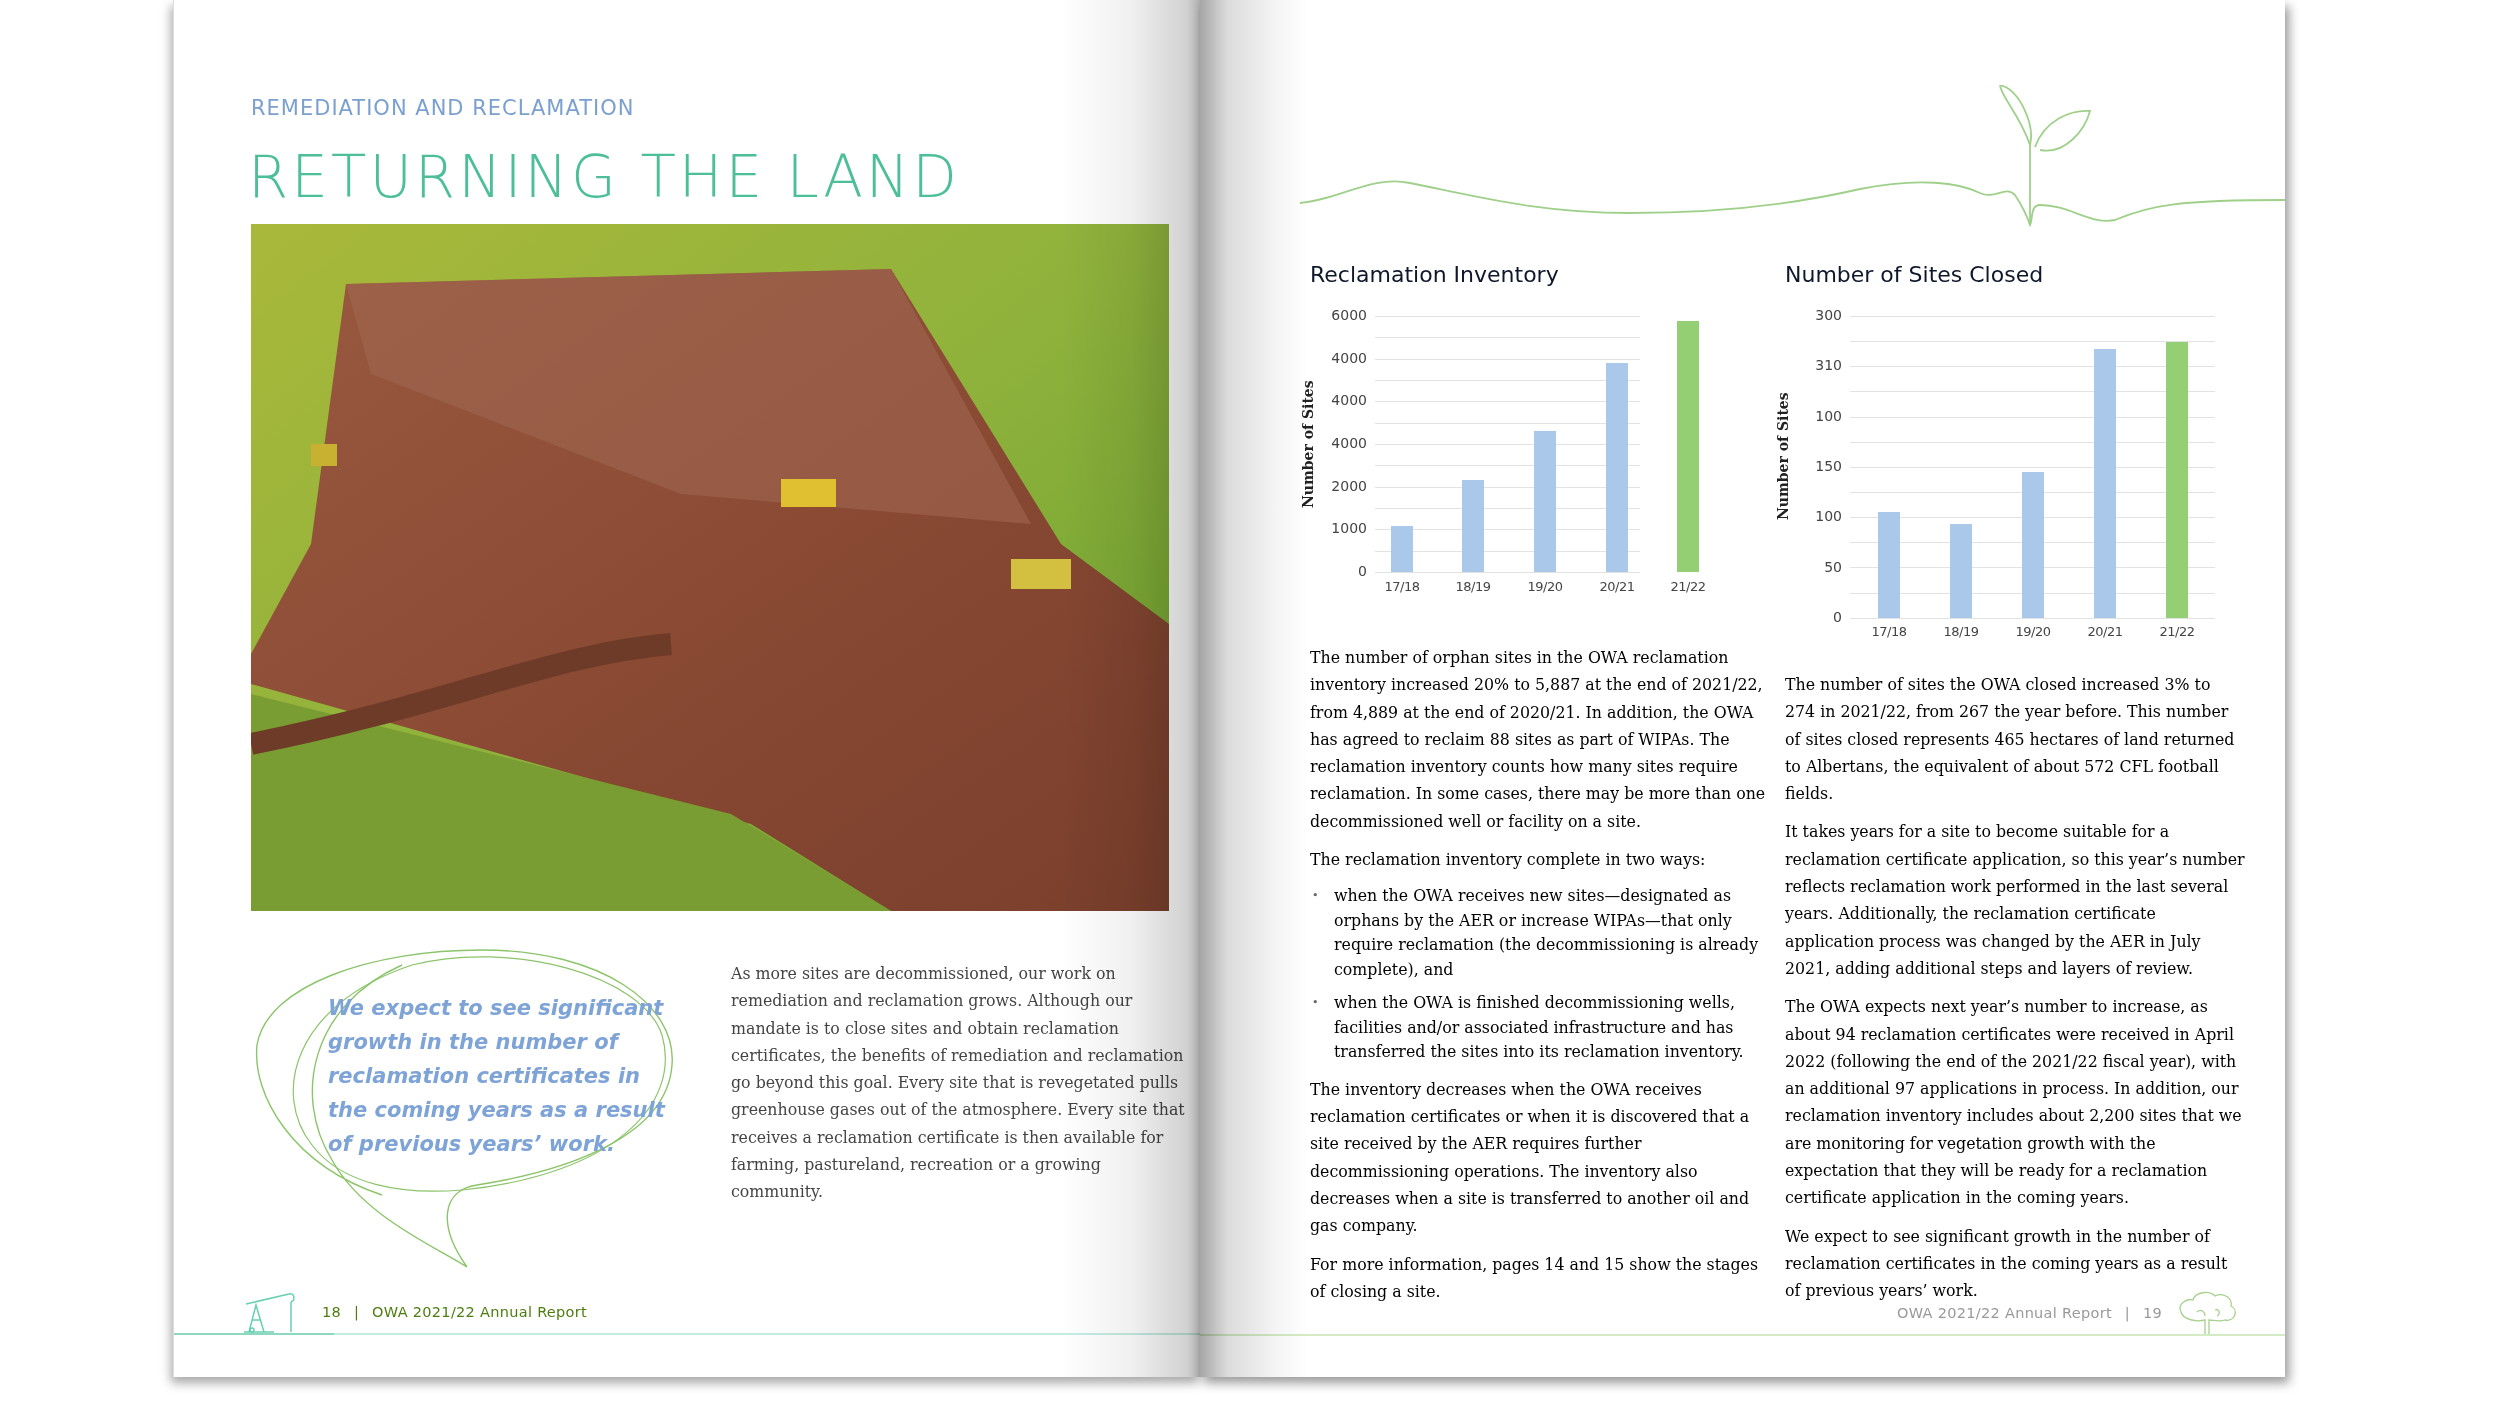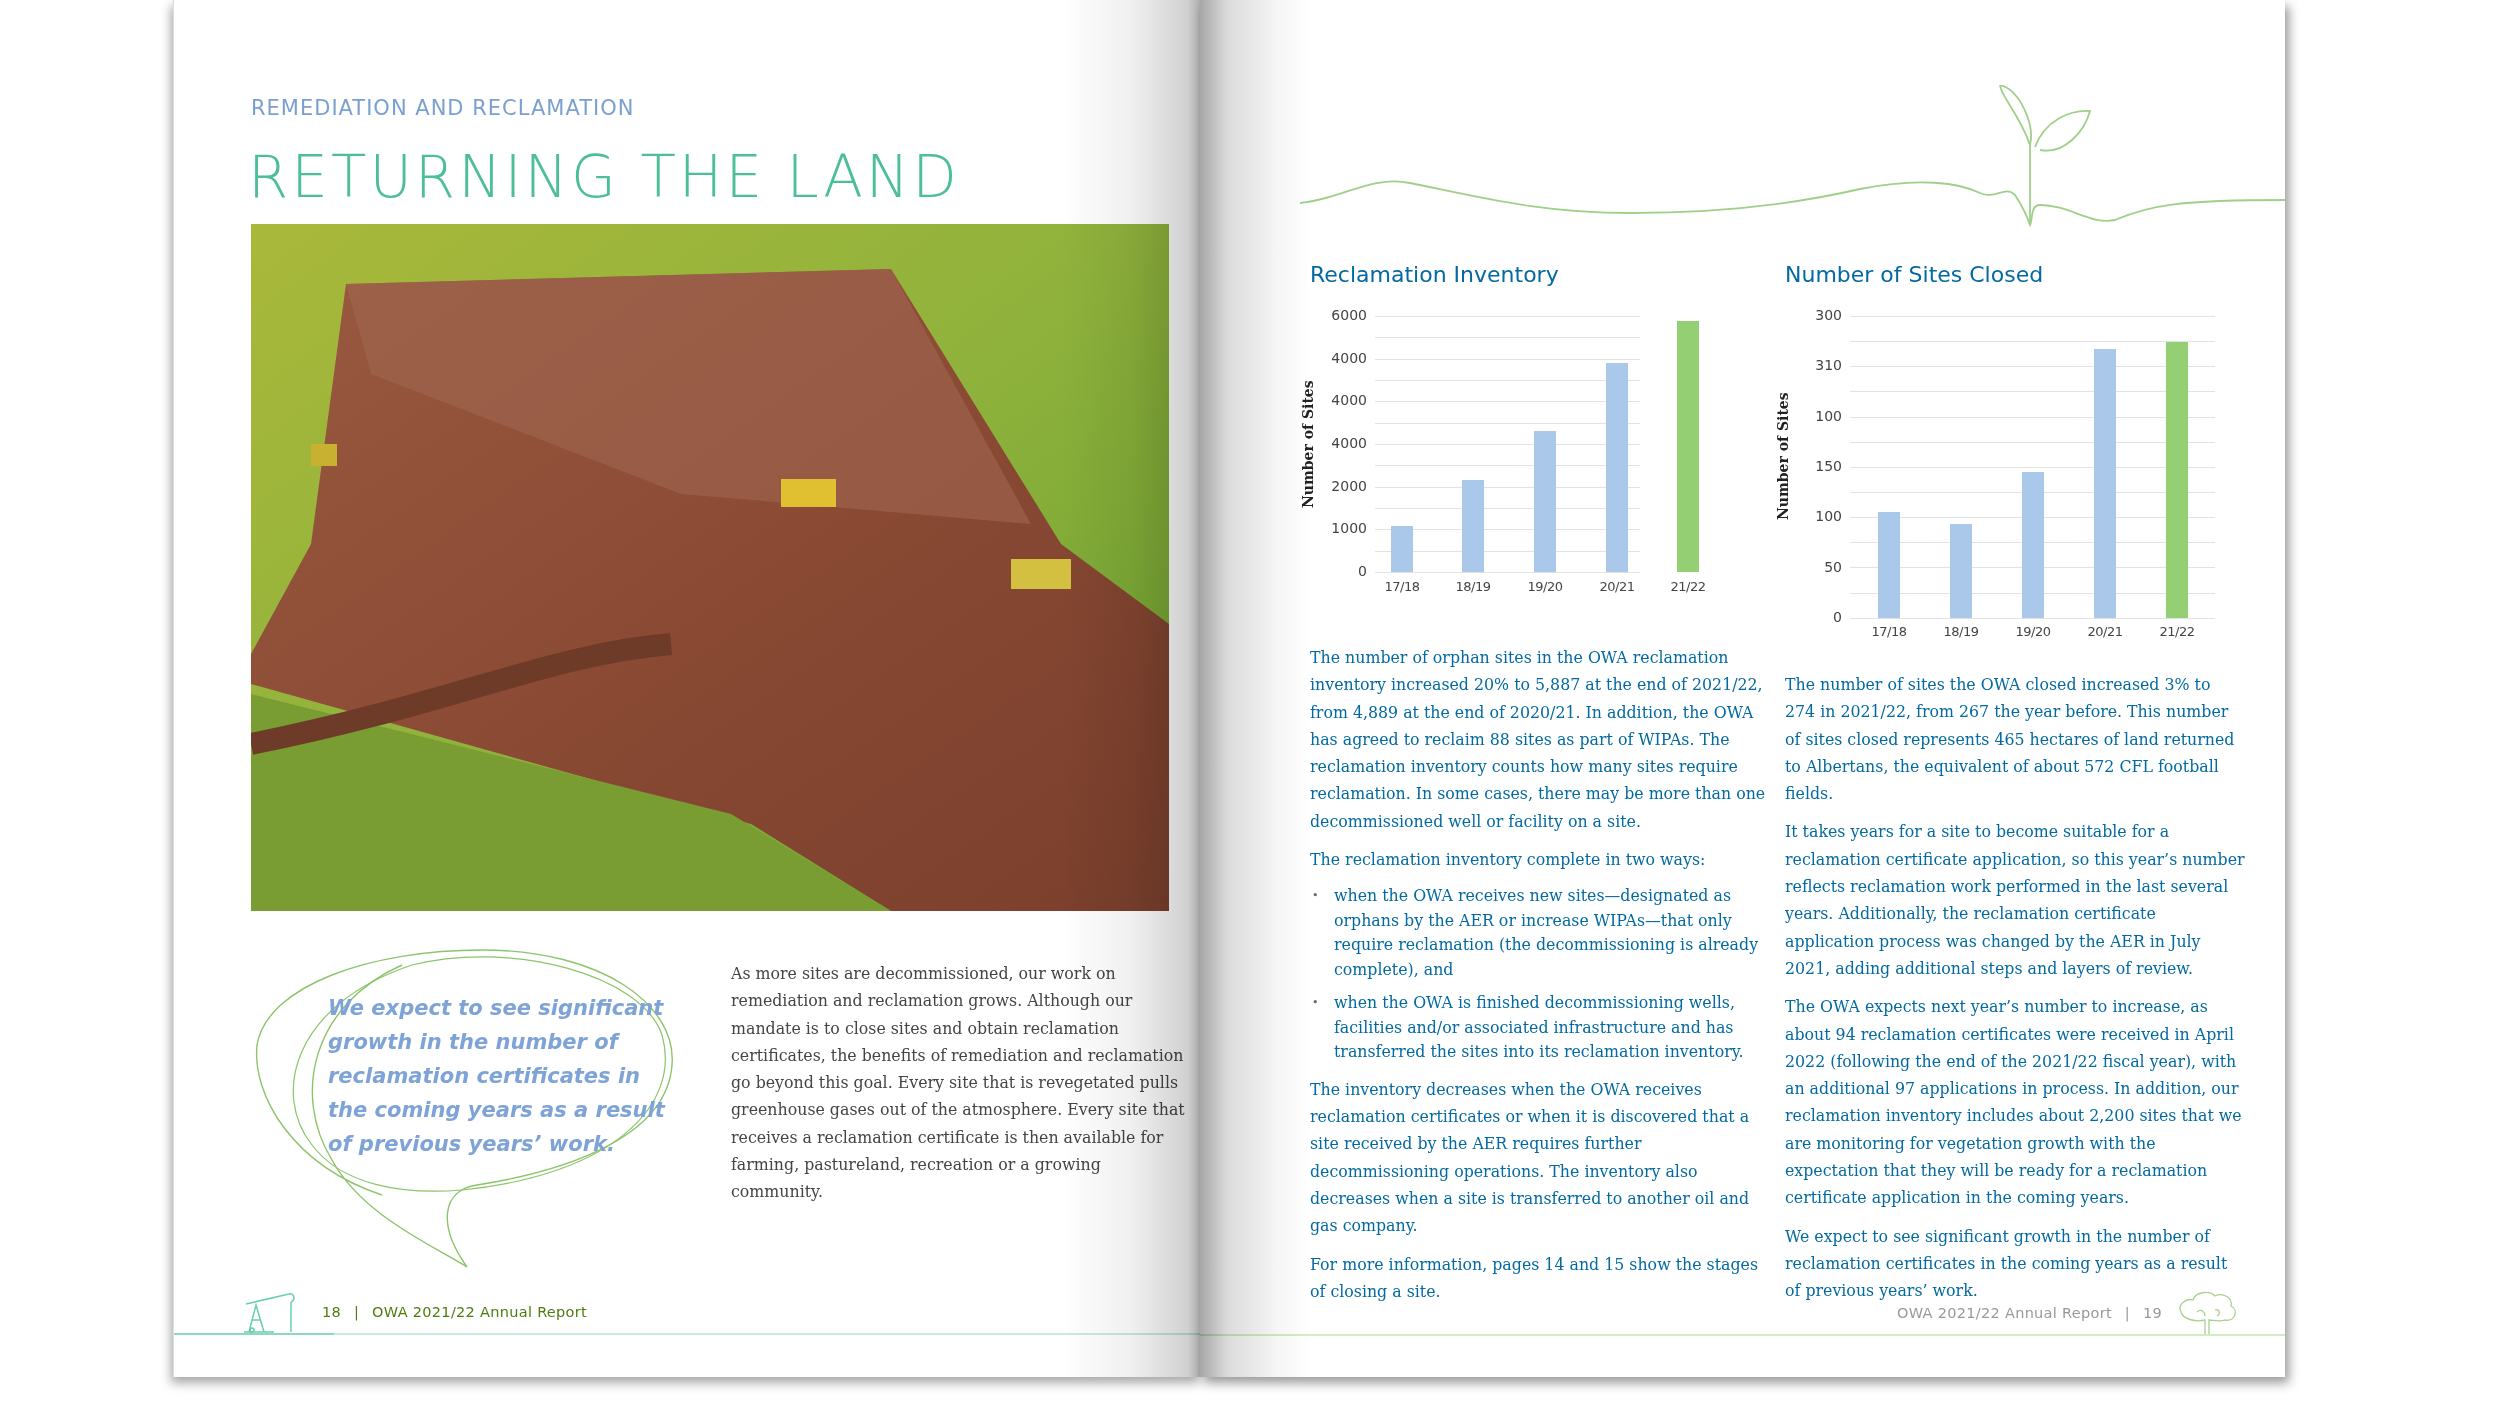--- a/index.html
+++ b/index.html
@@ -12,28 +12,28 @@
   .kicker{position:absolute;left:77px;top:96px;font-family:"DejaVu Sans",sans-serif;font-size:21px;letter-spacing:1px;color:#7ba0cf;}
   .title{position:absolute;left:74px;top:143px;font-family:"DejaVu Sans",sans-serif;font-weight:200;font-size:58px;letter-spacing:3px;color:#4cbf99;-webkit-text-stroke:0px;}
   .photo{position:absolute;left:77px;top:224px;width:918px;height:687px;overflow:hidden;background:#7aa832;}
   .quote-wrap{position:absolute;left:78px;top:945px;width:430px;height:335px;}
   .quote-wrap svg{position:absolute;left:0;top:0;}
   .quote-text{position:absolute;left:76px;top:46px;width:340px;font-family:"DejaVu Sans",sans-serif;font-style:italic;font-weight:bold;font-size:21px;line-height:34px;color:#7ea3d6;}
   .body-left{position:absolute;left:557px;top:960px;width:460px;font-family:"DejaVu Serif",serif;font-size:15.8px;line-height:27.3px;color:#444;}
   .footer-line{position:absolute;height:2px;background:#8fd8c0;}
   .footer-text-l{position:absolute;left:148px;top:1304px;font-size:14.5px;color:#4d7c0f;letter-spacing:0.3px;}
   .footer-text-r{position:absolute;right:123px;top:1305px;font-size:14.5px;color:#999;letter-spacing:0.3px;}
-  .chart-title{position:absolute;font-family:"DejaVu Sans",sans-serif;font-size:22px;color:#0369a1;}
+  .chart-title{position:absolute;font-family:"DejaVu Sans",sans-serif;font-size:22px;color:#0f172a;}
   .chart{position:absolute;}
   .gridline{position:absolute;left:0;right:0;height:1px;background:#e2e2e2;}
   .ytick{position:absolute;font-size:14px;color:#444;text-align:right;width:50px;}
   .bar{position:absolute;width:22px;}
   .xtick{position:absolute;font-size:13px;color:#444;width:60px;text-align:center;letter-spacing:-0.5px;}
   .ylabel{position:absolute;font-family:"DejaVu Serif",serif;font-weight:bold;font-size:14px;color:#222;transform:rotate(-90deg);transform-origin:left top;white-space:nowrap;}
-  .rtext{position:absolute;font-family:"DejaVu Serif",serif;font-size:15.8px;line-height:27.3px;color:#0369a1;}
+  .rtext{position:absolute;font-family:"DejaVu Serif",serif;font-size:15.8px;line-height:27.3px;color:#000000;}
   .rtext p{margin:0 0 11px 0;}
   .rtext ul{margin:0 0 11px 0;padding:0 0 0 24px;list-style:none;}
   .rtext li{position:relative;line-height:24.5px;margin-bottom:9px;}
   .rtext li:before{content:"•";position:absolute;left:-22px;color:#666;font-size:11px;}
 </style>
 </head>
 <body>
 
 <div class="page page-left">
   <div class="kicker">REMEDIATION AND RECLAMATION</div>

